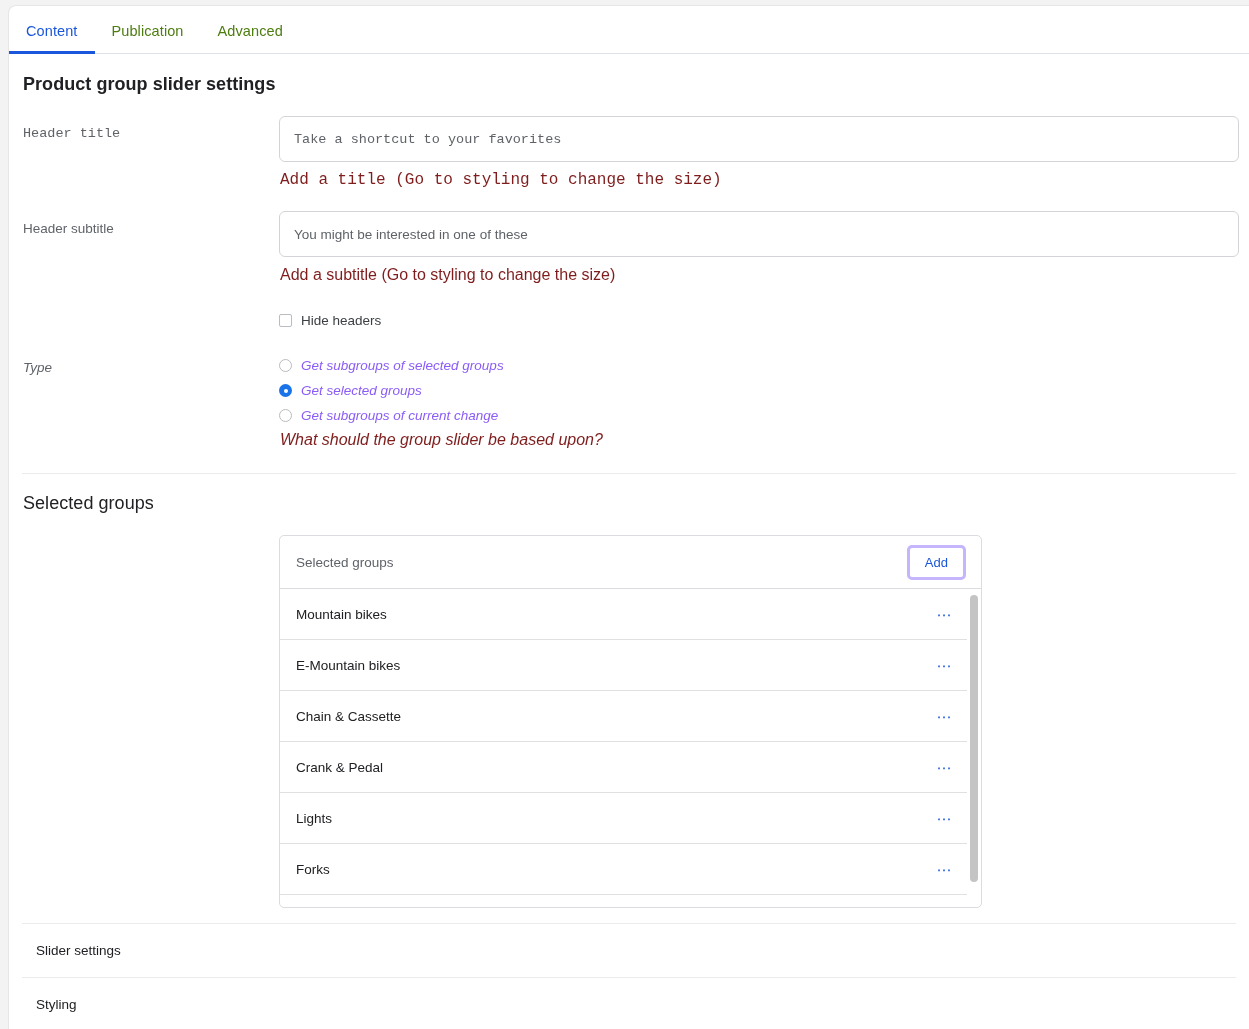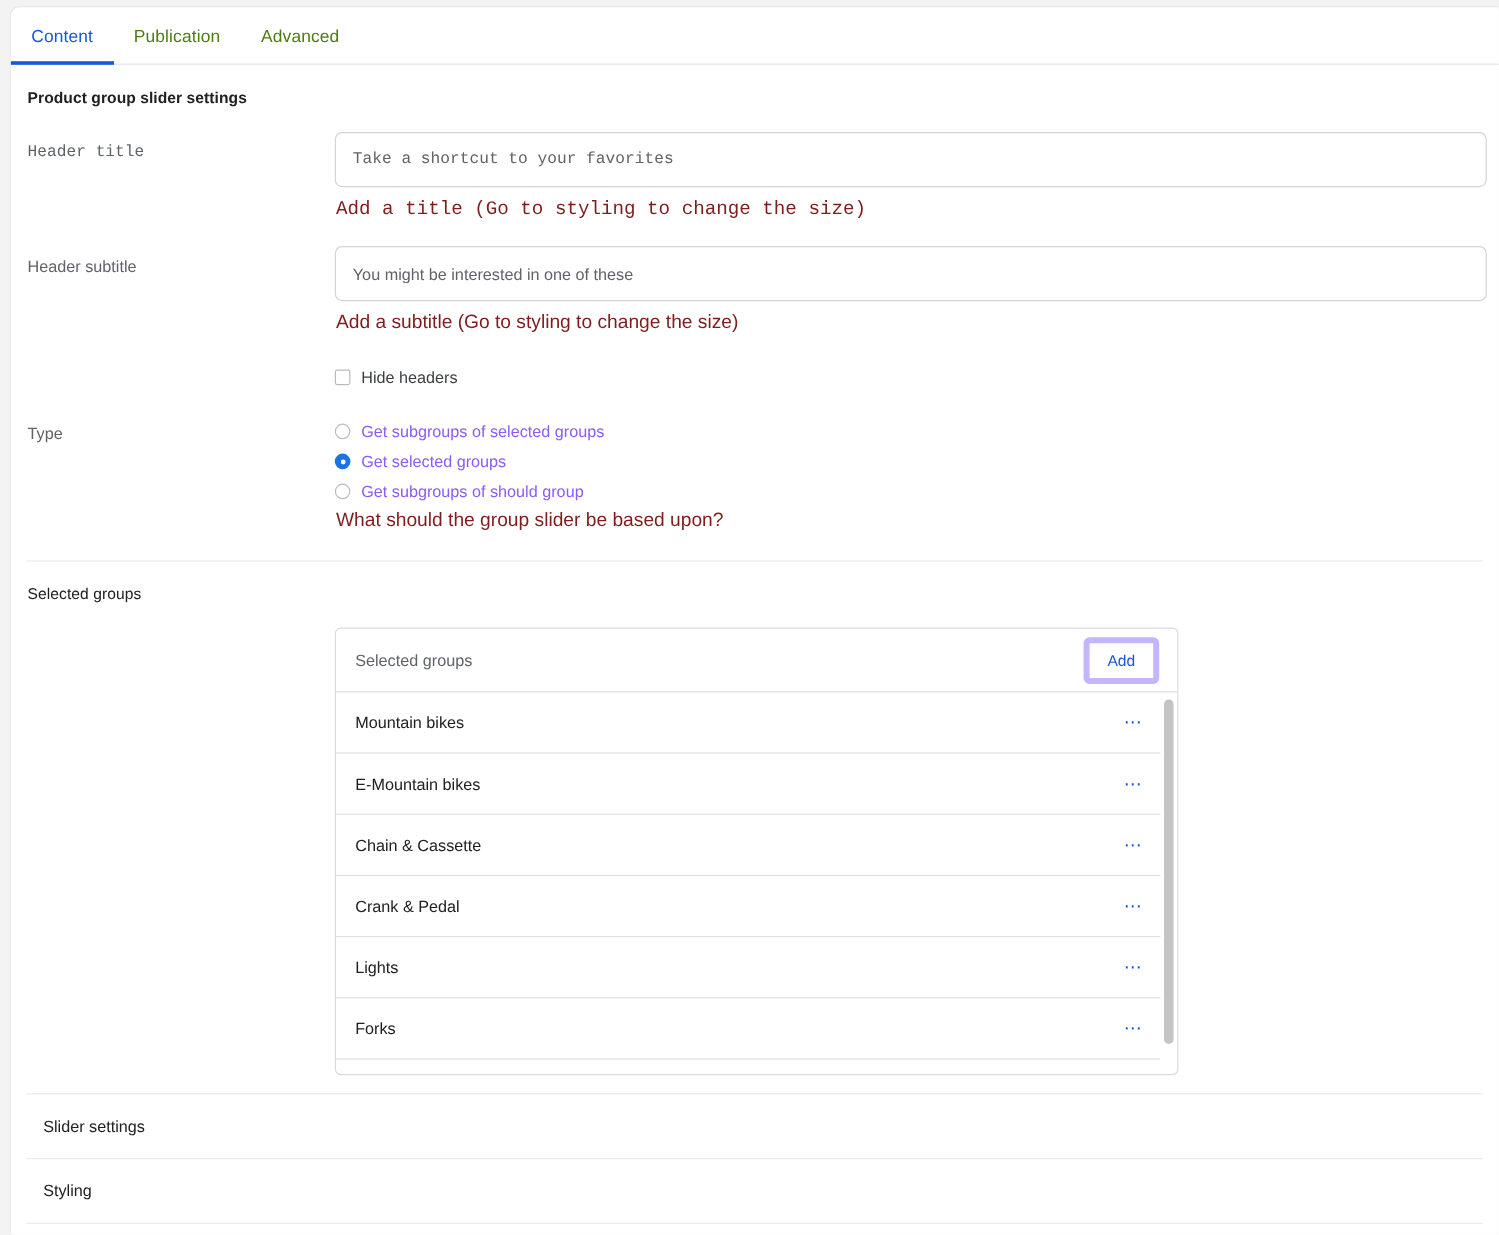--- a/index.html
+++ b/index.html
@@ -44,21 +44,21 @@
     content: "";
     position: absolute;
     left: 0; right: 0; bottom: -1px;
     height: 3px;
     background: #1a56db;
   }
 
   
   .body { padding: 0; }
   .section-title {
-    font-size: 13px;
+    font-size: 18px;
     font-weight: bold;
     color: #202124;
     padding: 20px 0 0 14px;
     letter-spacing: .05px;
   }
 
   .row {
     display: flex;
     align-items: flex-start;
     padding-left: 14px;
@@ -146,21 +146,21 @@
   .panel-head {
     height: 53px;
     display: flex;
     align-items: center;
     justify-content: space-between;
     padding: 0 15px 0 16px;
     border-bottom: 1px solid #dadce0;
   }
   .panel-head-title { font-size: 13.5px; color: #5f6368; }
   .add-btn {
-    border: 5px solid #c4b5fd;
+    border: 3px solid #c4b5fd;
     color: #1a56db;
     background: #fff;
     border-radius: 5px;
     font-size: 13px;
     padding: 7px 15px;
     cursor: pointer;
     font-family: inherit;
   }
   .panel-list {
     position: relative;
@@ -243,34 +243,34 @@
     <div class="row" style="padding-top:29px;">
       <div class="row-label"></div>
       <div class="field">
         <div class="check-row">
           <span class="chk"></span>
           <span class="chk-label">Hide headers</span>
         </div>
       </div>
     </div>
 
-    <div class="row" style="padding-top:30px;">
+    <div class="row" style="padding-top:30px;font-style:italic;">
       <div class="row-label" style="padding-top:2px;">Type</div>
       <div class="field">
         <div class="radio-row">
           <span class="rad"></span>
           <span class="rad-label">Get subgroups of selected groups</span>
         </div>
         <div class="radio-row">
           <span class="rad on"></span>
           <span class="rad-label">Get selected groups</span>
         </div>
         <div class="radio-row" style="padding-bottom:3px;">
           <span class="rad"></span>
-          <span class="rad-label">Get subgroups of should group</span>
+          <span class="rad-label">Get subgroups of current change</span>
         </div>
         <div class="helper" style="padding-top:5px;">What should the group slider be based upon?</div>
       </div>
     </div>
 
     <div class="divider" style="margin-top:24px;"></div>
 
     <div class="section-title" style="font-weight:normal;color:#202124;padding-top:19px;">Selected groups</div>
 
     <div class="panel-wrap" style="padding-top:21px;">

